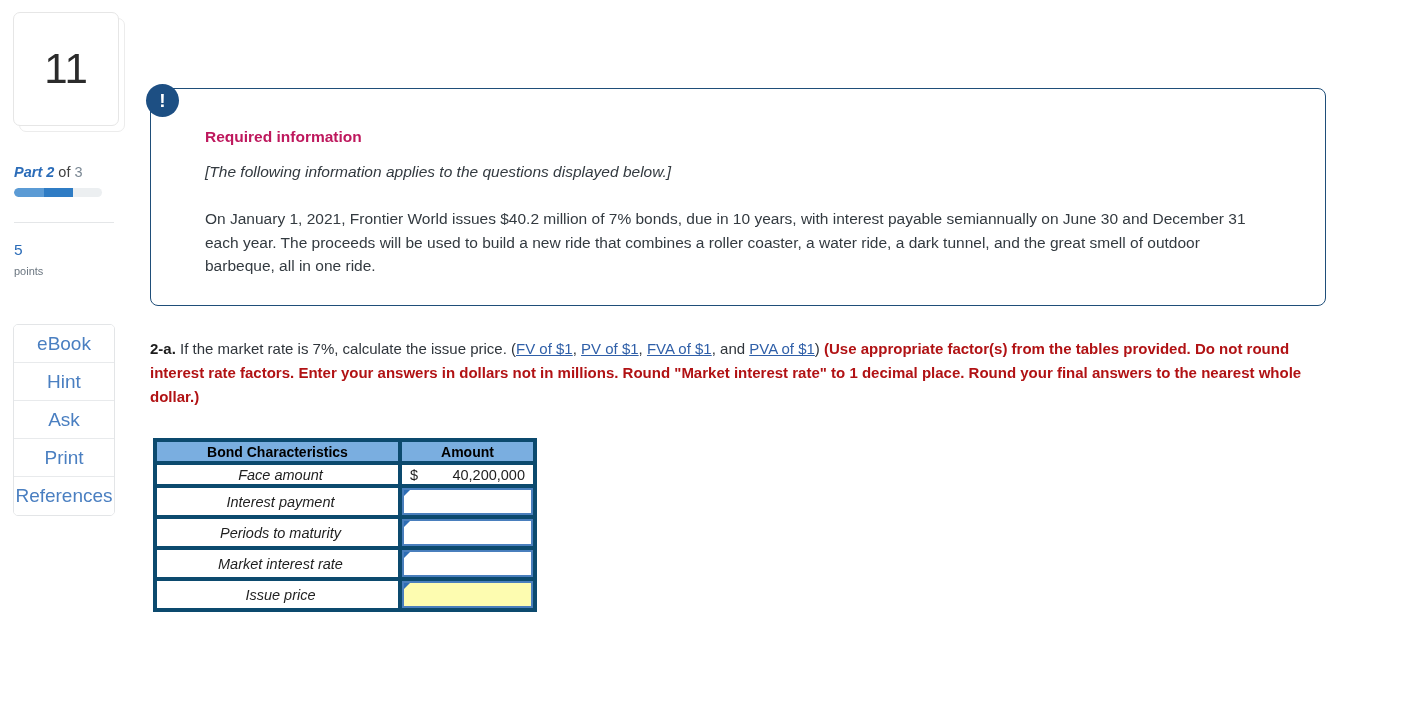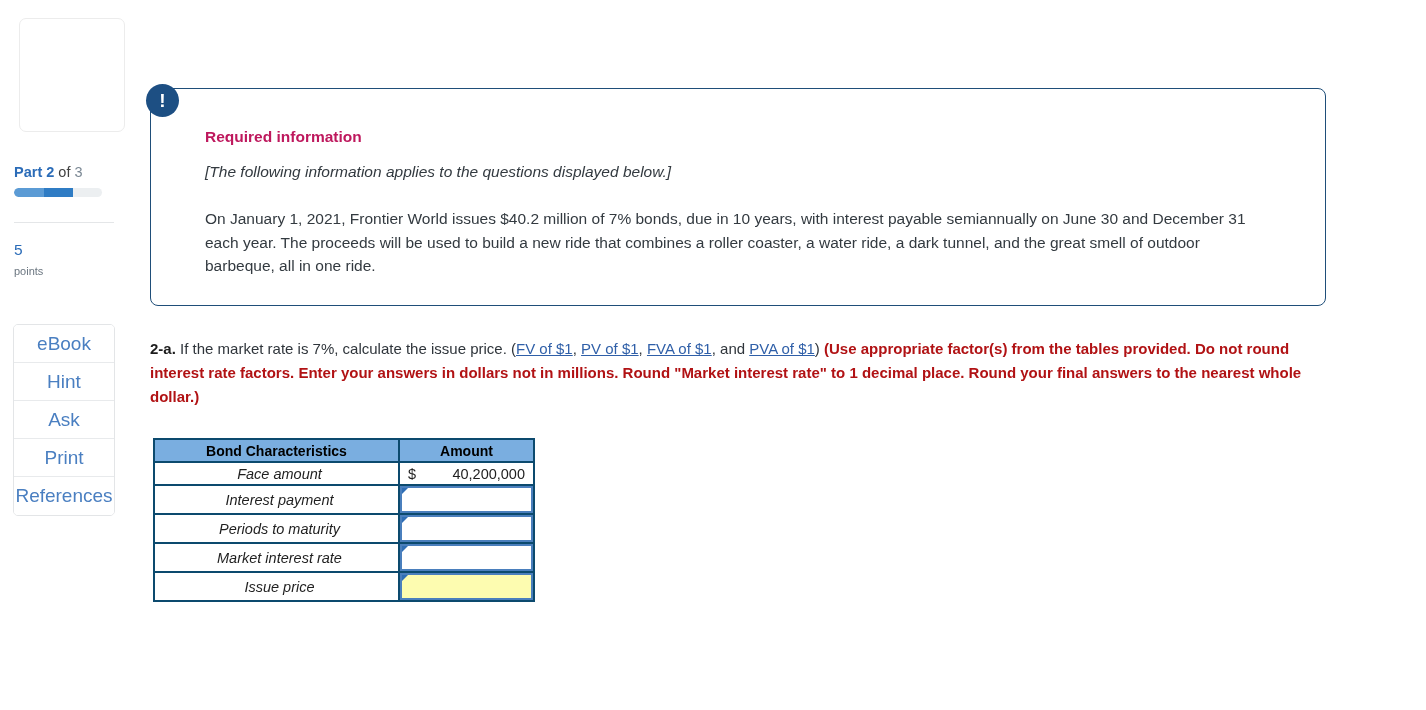--- a/index.html
+++ b/index.html
@@ -49,21 +49,21 @@
     line-height: 1;
   }
 
   #part-line {
     position: absolute;
     left: 14px; top: 164px;
     font-size: 14.5px;
     color: #5c6873;
     white-space: nowrap;
   }
-  #part-line .strong { color: #2b6cb8; font-weight: bold; }
+  #part-line .strong { color: #2b6cb8; font-weight: bold; font-style: italic; }
   #part-line .of { color: #404040; margin-top: 40px; }
   #part-line .total { color: #7b8894; }
 
   #progress-track {
     position: absolute;
     left: 14px; top: 188px;
     width: 88px; height: 9px;
     border-radius: 5px;
     background: #eceff1;
     overflow: hidden;
@@ -188,21 +188,21 @@
   
   #answer-table {
     position: absolute;
     left: 153px; top: 438px;
     border-collapse: collapse;
     font-size: 14px;
     color: #1f1f1f;
     background: #ffffff;
   }
   #answer-table th, #answer-table td {
-    border: 2px solid #0c4a6e;
+    border: 4px solid #0c4a6e;
     padding: 0;
     height: 23px;
   }
   #answer-table th {
     background: #7aaee0;
     color: #000000;
     font-weight: bold;
     font-size: 14px;
     text-align: center;
   }
@@ -254,20 +254,23 @@
     z-index: 2;
   }
 </style>
 </head>
 <body>
 
 <div id="left-rail">
 
   <div id="qnum-card-wrap">
     <div id="qnum-card-back"></div>
+    <div id="qnum-card">
+      <span id="qnum-text">11</span>
+    </div>
   </div>
 
   <div id="part-line">
     <span class="strong">Part</span><span class="strong">&nbsp;</span><span class="strong">2</span><span class="of"> of </span><span class="total">3</span>
   </div>
 
   <div id="progress-track">
     <div id="progress-seg1"></div>
     <div id="progress-seg2"></div>
   </div>

